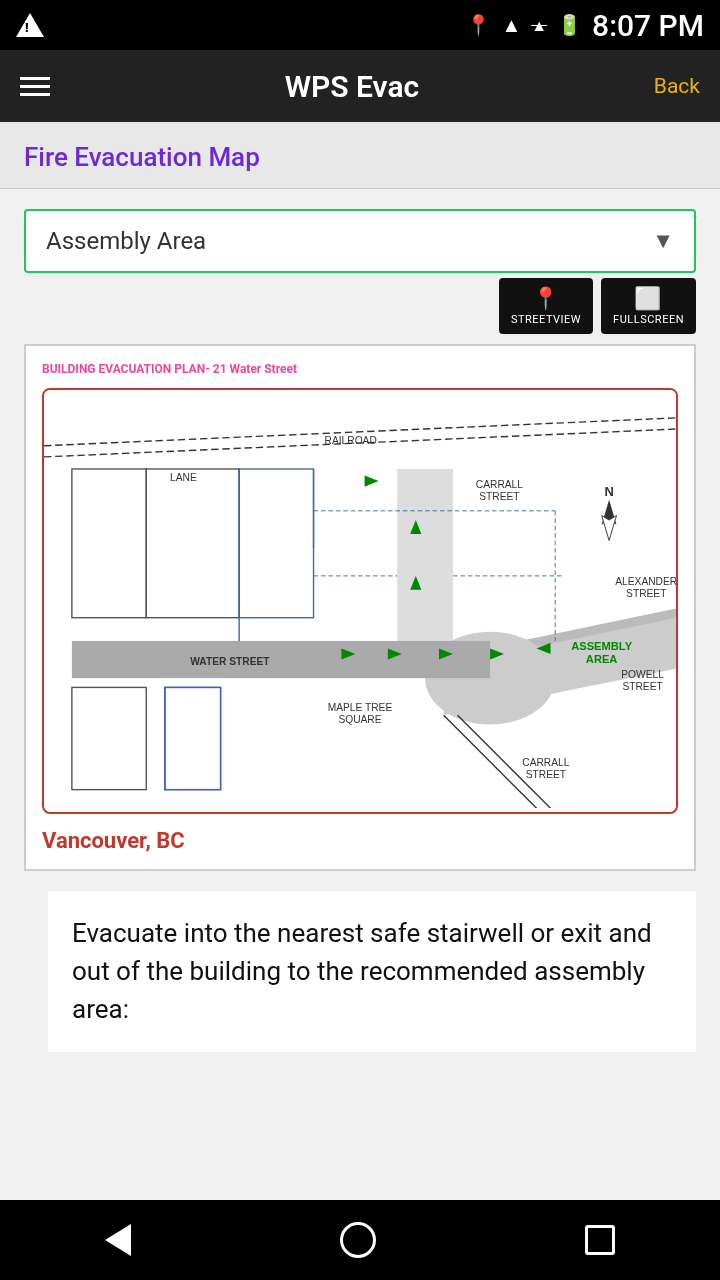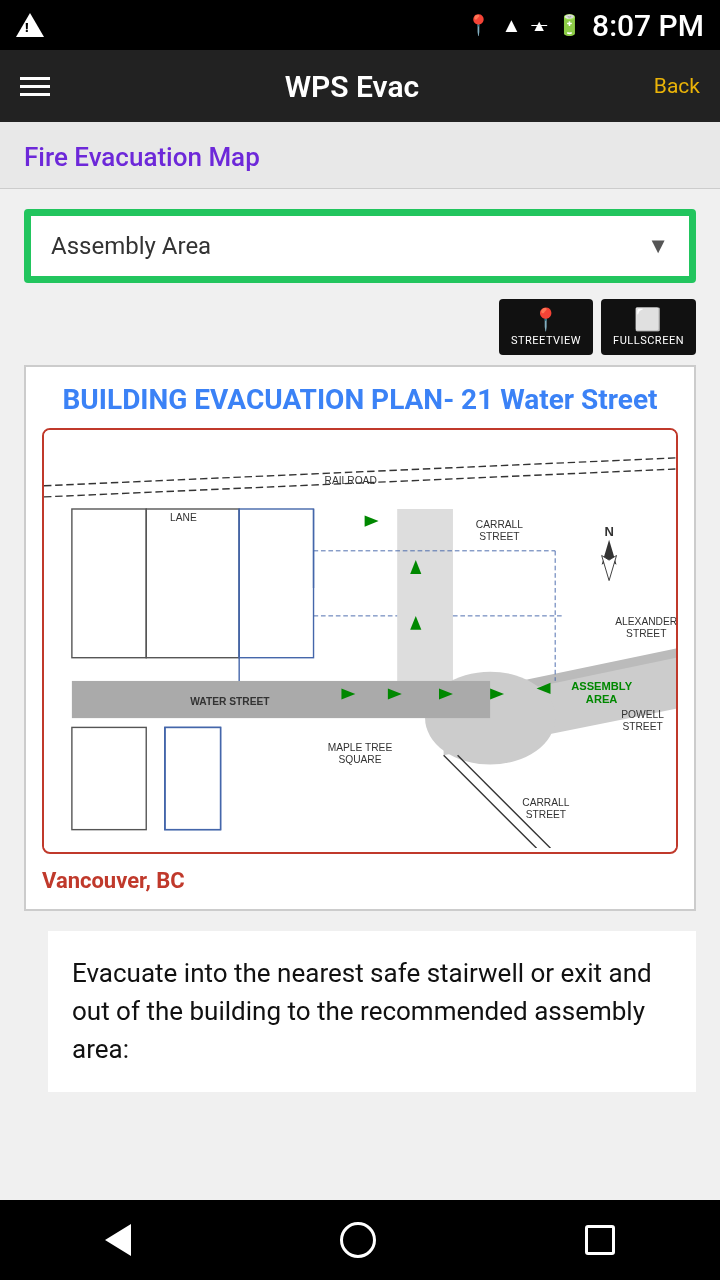--- a/index.html
+++ b/index.html
@@ -43,28 +43,28 @@
       border-bottom: 1px solid #ccc;
     }
     .page-header-title { color: #6d28d9; font-size: 26px; font-weight: 500; }
 
     
     .content { background: #f0f0f0; padding: 20px 24px; }
 
     
     .dropdown {
       background: #fff;
-      border: 7px solid #22c55e;
+      border: 2px solid #22c55e;
       border-radius: 4px;
       padding: 16px 20px;
       display: flex;
       align-items: center;
       justify-content: space-between;
       cursor: pointer;
-      margin-bottom: 16px;
+      margin-bottom: 5px;
     }
     .dropdown-label { font-size: 24px; color: #333; }
     .dropdown-arrow { font-size: 22px; color: #555; }
 
     
     .map-controls {
       display: flex;
       justify-content: flex-end;
       gap: 8px;
       margin-bottom: 10px;
@@ -83,21 +83,21 @@
     .map-btn-icon { font-size: 22px; margin-bottom: 2px; }
     .map-btn-label { font-size: 11px; letter-spacing: 0.5px; }
 
     
     .map-container {
       background: #fff;
       border: 2px solid #ccc;
       padding: 16px;
       margin-bottom: 20px;
     }
-    .map-title { color: #3b82f6; font-size: 28px; font-weight: 700; margin-bottom: 12px; text-align: center; }
+    .map-title { color: #ec4899; font-size: 12px; font-weight: 700; margin-bottom: 12px; }
 
     
     .map-svg-wrapper {
       border: 2px solid #c0392b;
       border-radius: 8px;
       overflow: hidden;
       background: #fff;
       margin-bottom: 14px;
       text-align: center;
     }

